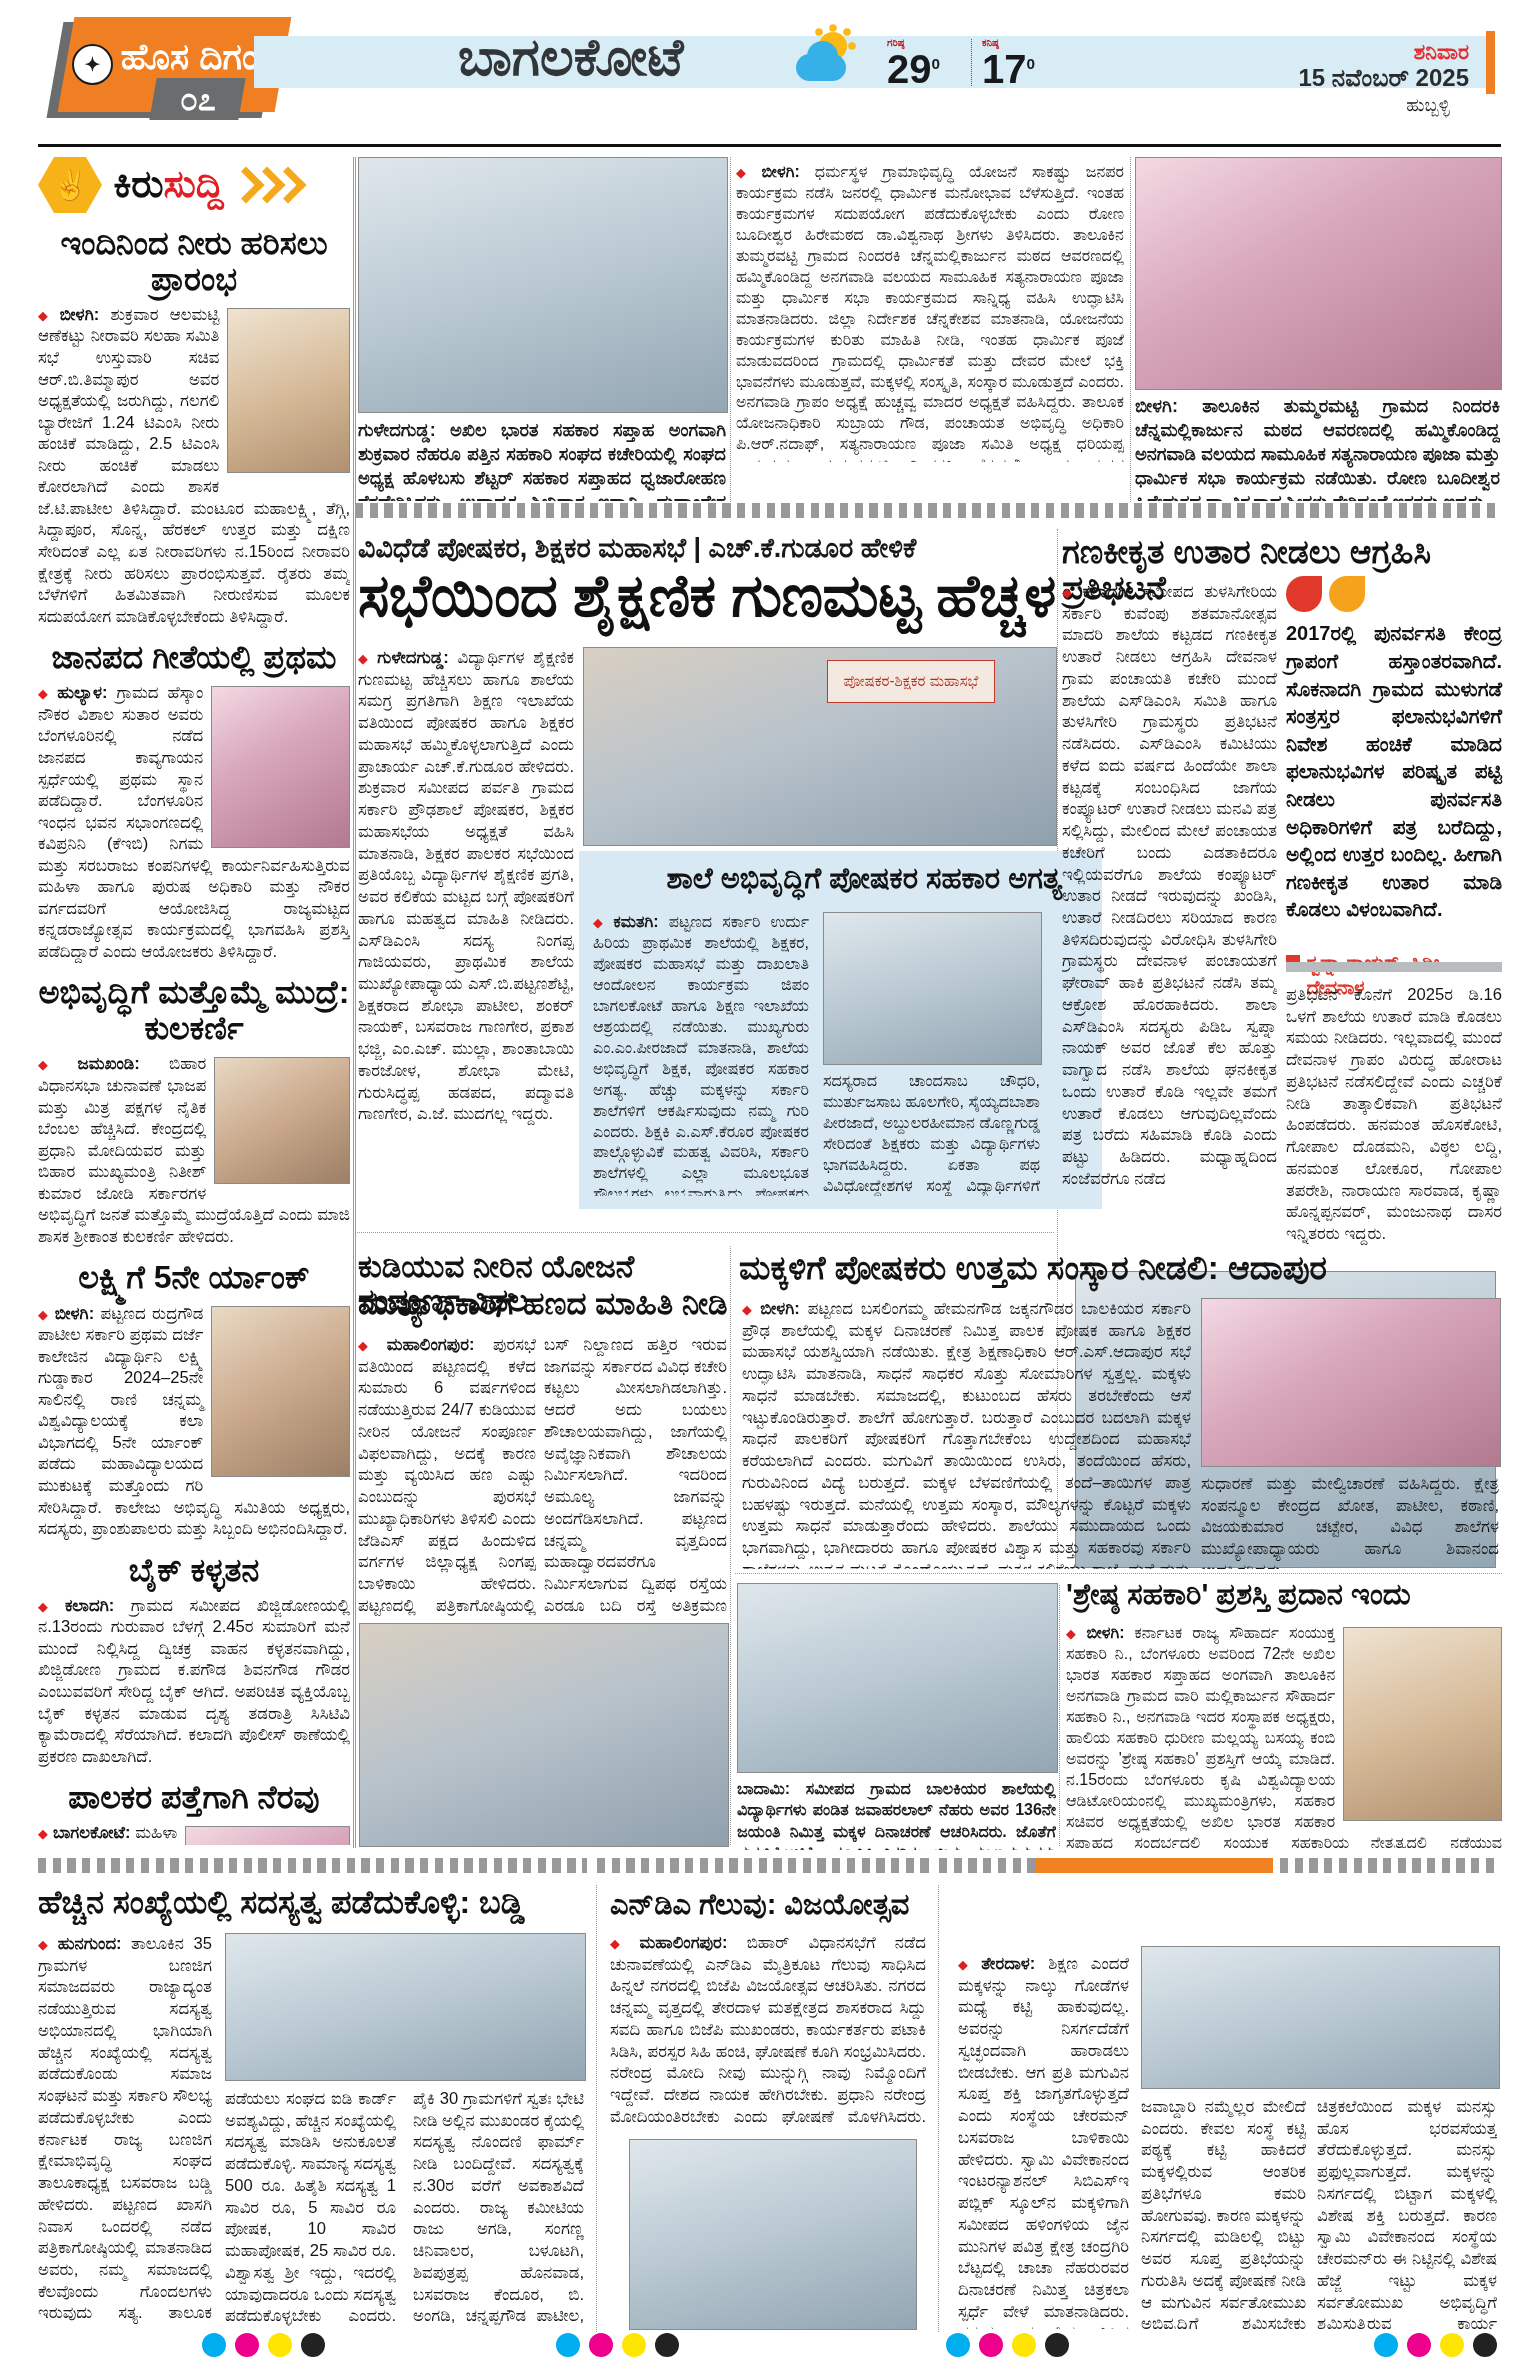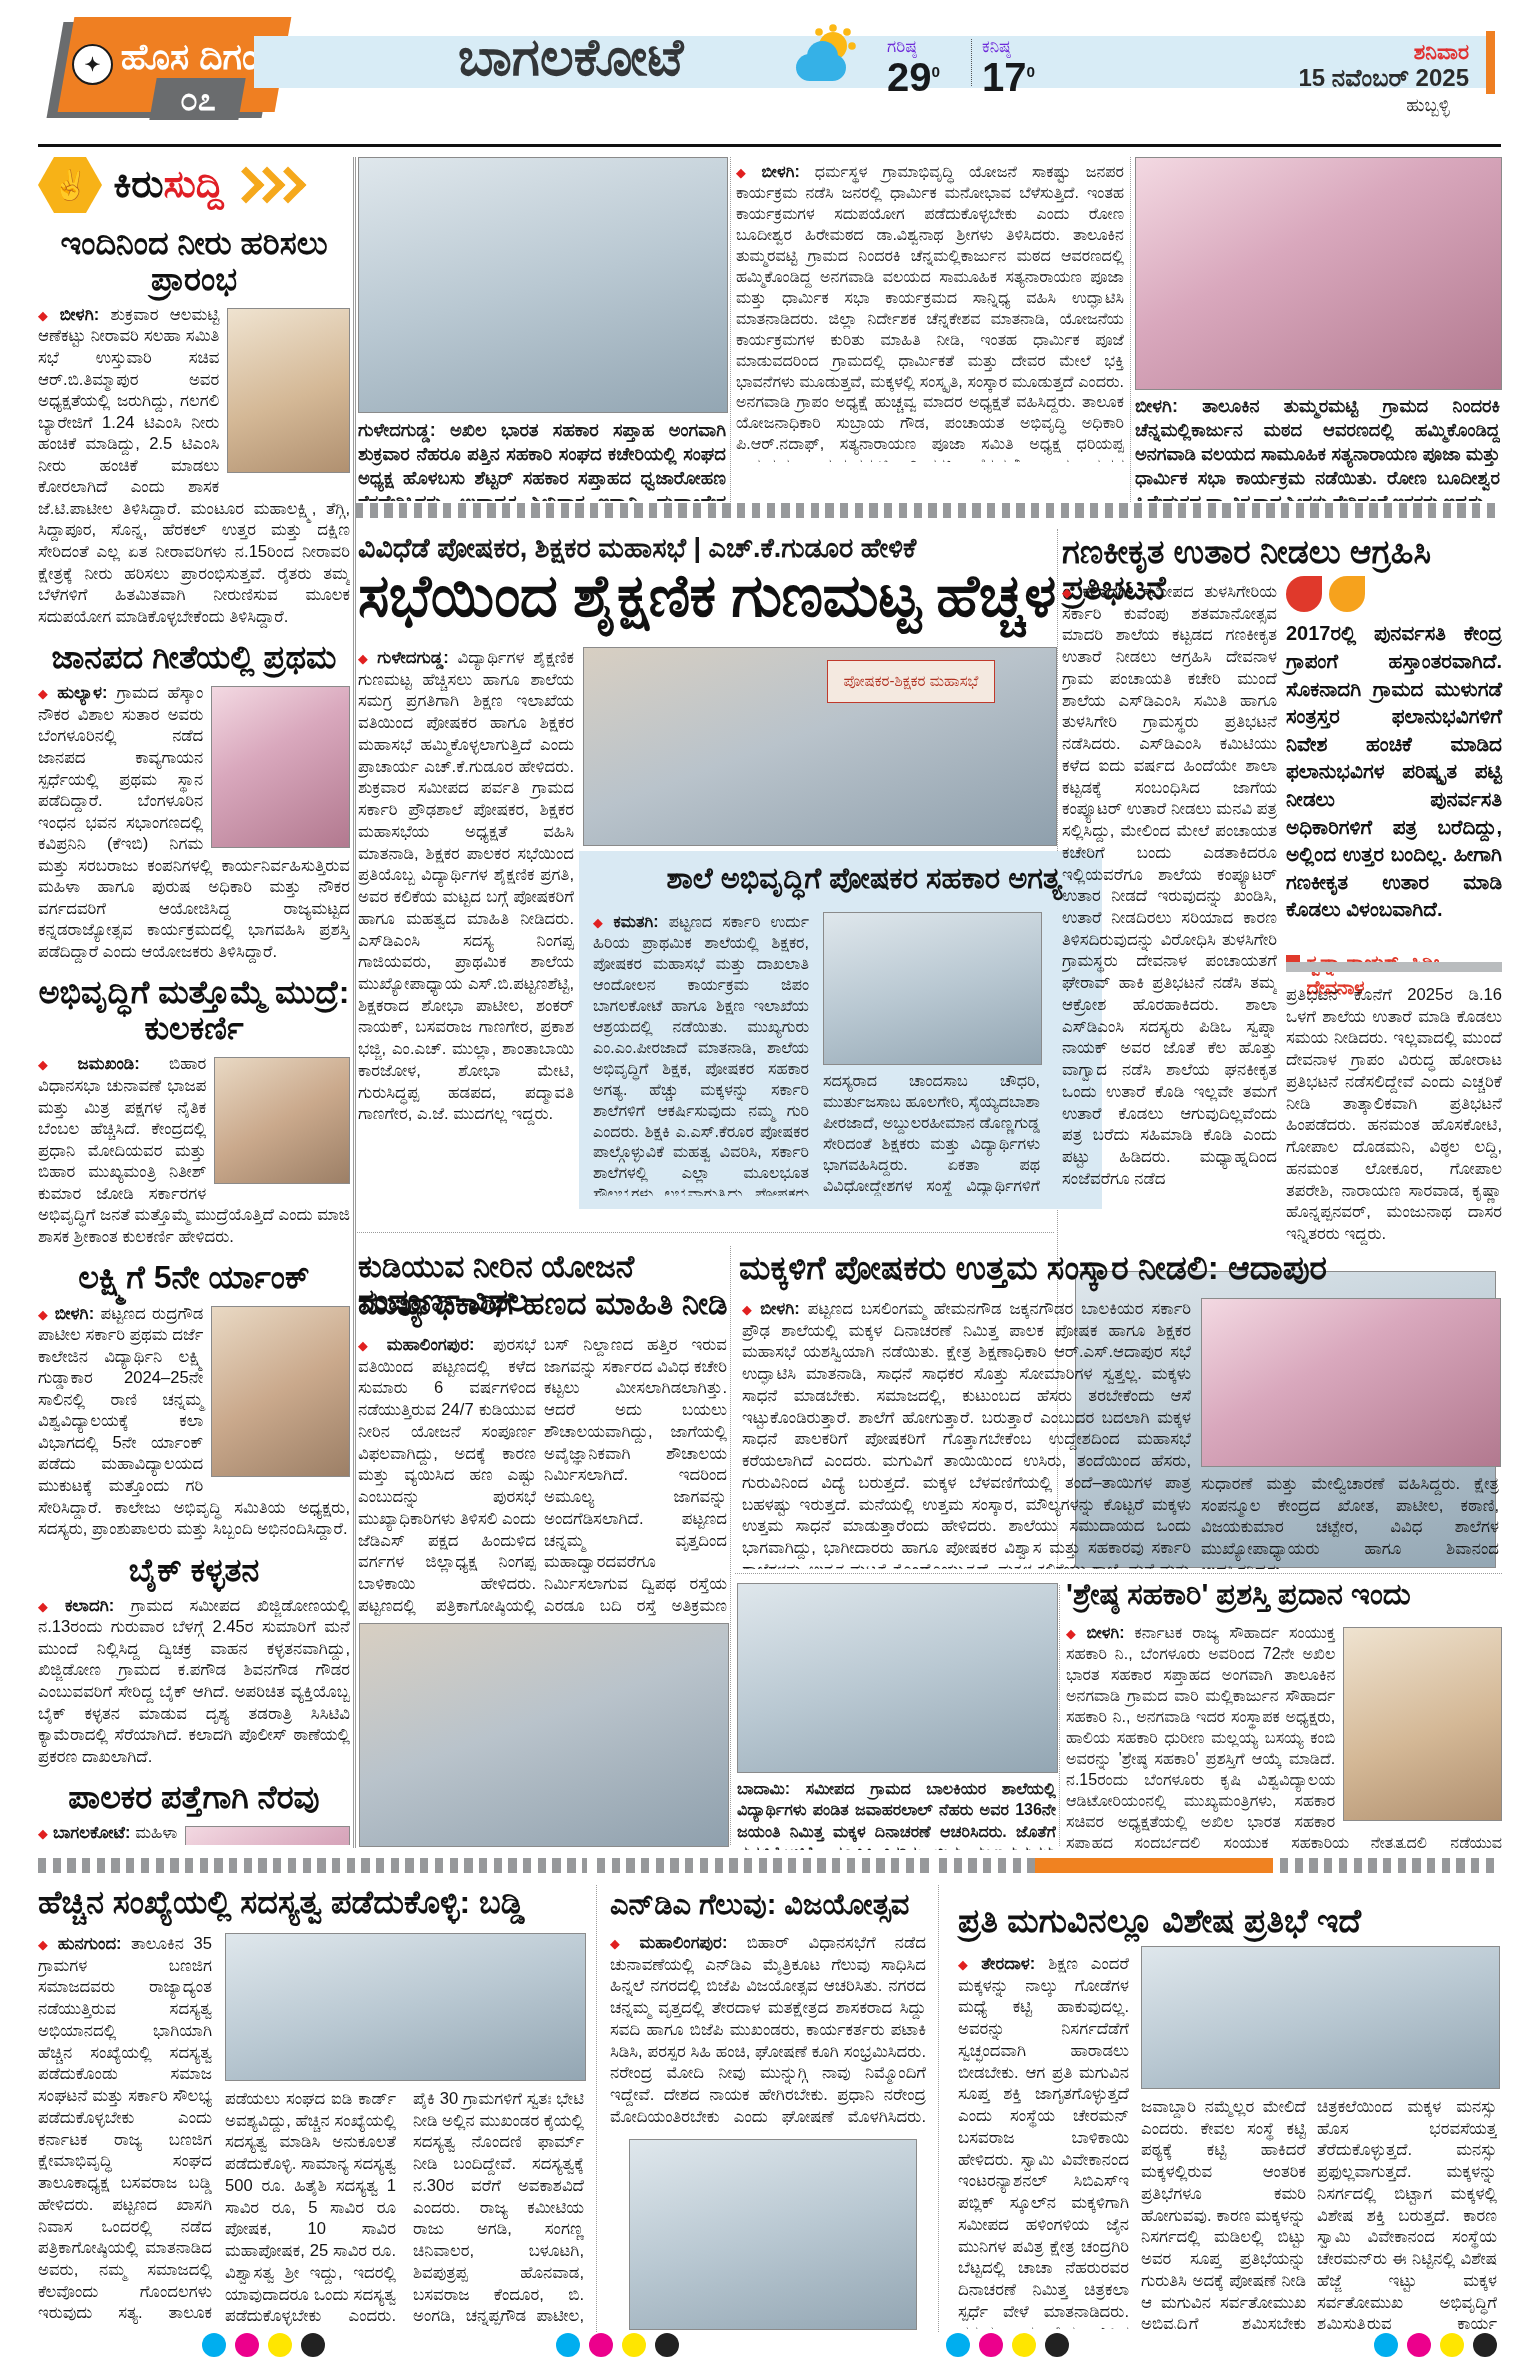--- a/index.html
+++ b/index.html
@@ -33,21 +33,21 @@
   .tagline{font-size:10.2px;color:#ffffff;margin-top:3.8px;}
   .pageno-box{position:absolute;left:153px;top:78px;width:89px;height:42px;background:#6a6c6e;transform:skewX(-10deg);display:flex;align-items:center;justify-content:center;}
   .pageno{transform:skewX(10deg);color:#fff;font-size:32px;font-weight:bold;}
   .bluestrip{position:absolute;left:254px;top:36px;width:1234px;height:52px;background:#d8ecf6;}
   .edition{position:absolute;left:204px;top:-9px;font-size:52px;font-weight:bold;color:#333638;}
   .wicon{position:absolute;left:541px;top:-3.8px;width:77px;height:59px;}
   .sun{position:absolute;left:24px;top:0;width:28px;height:28px;border-radius:50%;background:#fcb815;
        box-shadow:0 -18px 0 -10.2px #fcb815,14px -14px 0 -10.2px #fcb815,-14px -14px 0 -10.2px #fcb815,19px 0 0 -10.2px #fcb815;}
   .cloud{position:absolute;left:1.3px;top:22px;width:50px;height:27px;background:#35b1e7;border-radius:15.3px;}
   .bump{position:absolute;left:11.5px;top:9px;width:31px;height:31px;border-radius:50%;background:#35b1e7;}
-  .wlabel{font-size:17px;color:#6d28d9;font-weight:normal;}
+  .wlabel{font-size:10px;color:#b91c1c;font-weight:bold;}
   .wtemp{font-size:40px;font-weight:bold;color:#17191b;line-height:1;}
   .wtemp sup{font-size:15.3px;}
   .wdiv{position:absolute;left:717px;top:2.6px;height:47px;border-left:1.9px dotted #555;}
   .daydate{position:absolute;right:19px;top:3.8px;text-align:right;}
   .day{font-size:21px;font-weight:bold;color:#e03131;}
   .date{font-size:24px;color:#2b2b2b;font-weight:bold;}
   .vbar-orange{position:absolute;left:1486px;top:31px;width:9px;height:63px;background:#ef7f22;}
   .city{position:absolute;left:1361px;top:95px;width:134px;text-align:center;font-size:18px;color:#222;}
   
   .ks-wrap{position:absolute;left:38px;top:157px;width:312px;height:1688px;overflow:hidden;}
@@ -271,21 +271,20 @@
   <div class="abs body-txt" style="left:225px;top:2088px;width:171px;height:239px;">ಪಡೆಯಲು ಸಂಘದ ಐಡಿ ಕಾರ್ಡ್ ಅವಶ್ಯವಿದ್ದು, ಹೆಚ್ಚಿನ ಸಂಖ್ಯೆಯಲ್ಲಿ ಸದಸ್ಯತ್ವ ಮಾಡಿಸಿ ಅನುಕೂಲತೆ ಪಡೆದುಕೊಳ್ಳಿ. ಸಾಮಾನ್ಯ ಸದಸ್ಯತ್ವ 500 ರೂ. ಹಿತೈಶಿ ಸದಸ್ಯತ್ವ 1 ಸಾವಿರ ರೂ, 5 ಸಾವಿರ ರೂ ಪೋಷಕ, 10 ಸಾವಿರ ಮಹಾಪೋಷಕ, 25 ಸಾವಿರ ರೂ. ವಿಶ್ವಾಸತ್ವ ಶ್ರೀ ಇದ್ದು, ಇದರಲ್ಲಿ ಯಾವುದಾದರೂ ಒಂದು ಸದಸ್ಯತ್ವ ಪಡೆದುಕೊಳ್ಳಬೇಕು ಎಂದರು. ಪ್ರಧಾನ ಕಾರ್ಯದರ್ಶಿ ಅರುಣೋದಯ ದುದ್ದಿ ಮಾತನಾಡಿ, ರಾಜ್ಯ ಸಮಿತಿಯ ನಿರ್ದೇಶನದಂತೆ ಈಗಾಗಲೇ ತಾಲೂಕಿನ 35 ಗ್ರಾಮಗಳ</div>
   <div class="abs body-txt" style="left:413px;top:2088px;width:171px;height:239px;">ಪೈಕಿ 30 ಗ್ರಾಮಗಳಿಗೆ ಸ್ವತಃ ಭೇಟಿ ನೀಡಿ ಅಲ್ಲಿನ ಮುಖಂಡರ ಕೈಯಲ್ಲಿ ಸದಸ್ಯತ್ವ ನೊಂದಣಿ ಫಾರ್ಮ್ ನೀಡಿ ಬಂದಿದ್ದೇವೆ. ಸದಸ್ಯತ್ವಕ್ಕೆ ನ.30ರ ವರೆಗೆ ಅವಕಾಶವಿದೆ ಎಂದರು. ರಾಜ್ಯ ಕಮೀಟಿಯ ರಾಜು ಅಗಡಿ, ಸಂಗಣ್ಣ ಚಿನಿವಾಲರ, ಬಳೂಟಗಿ, ಶಿವಪುತ್ರಪ್ಪ ಹೊನವಾಡ, ಬಸವರಾಜ ಕೆಂದೂರ, ಬಿ. ಅಂಗಡಿ, ಚನ್ನಪ್ಪಗೌಡ ಪಾಟೀಲ, ಚನ್ನಪ್ಪ ಹೊನವಾಡ, ಅಮರಾವತಿ, ಪರಪ್ಪ ಲಿಂಗದಳ್ಳಿ, ನಾಗಪ್ಪ ಸೀಮಿಕೇರಿ ಉಪಸ್ಥಿತರಿದ್ದರು.</div>
 
   <div class="abs sec-hl" style="left:610px;top:1889px;width:316px;font-size:29px;">ಎನ್‌ಡಿಎ ಗೆಲುವು: ವಿಜಯೋತ್ಸವ</div>
   <div class="abs body-txt" style="left:610px;top:1932px;width:316px;height:199px;">
     <span class="dm">◆</span><span class="dl">ಮಹಾಲಿಂಗಪುರ:</span>
     <span>ಬಿಹಾರ್ ವಿಧಾನಸಭೆಗೆ ನಡೆದ ಚುನಾವಣೆಯಲ್ಲಿ ಎನ್‌ಡಿಎ ಮೈತ್ರಿಕೂಟ ಗೆಲುವು ಸಾಧಿಸಿದ ಹಿನ್ನಲೆ ನಗರದಲ್ಲಿ ಬಿಜೆಪಿ ವಿಜಯೋತ್ಸವ ಆಚರಿಸಿತು. ನಗರದ ಚನ್ನಮ್ಮ ವೃತ್ತದಲ್ಲಿ ತೇರದಾಳ ಮತಕ್ಷೇತ್ರದ ಶಾಸಕರಾದ ಸಿದ್ದು ಸವದಿ ಹಾಗೂ ಬಿಜೆಪಿ ಮುಖಂಡರು, ಕಾರ್ಯಕರ್ತರು ಪಟಾಕಿ ಸಿಡಿಸಿ, ಪರಸ್ಪರ ಸಿಹಿ ಹಂಚಿ, ಘೋಷಣೆ ಕೂಗಿ ಸಂಭ್ರಮಿಸಿದರು. ನರೇಂದ್ರ ಮೋದಿ ನೀವು ಮುನ್ನುಗ್ಗಿ ನಾವು ನಿಮ್ಮೊಂದಿಗೆ ಇದ್ದೇವೆ. ದೇಶದ ನಾಯಕ ಹೇಗಿರಬೇಕು. ಪ್ರಧಾನಿ ನರೇಂದ್ರ ಮೋದಿಯಂತಿರಬೇಕು ಎಂದು ಘೋಷಣೆ ಮೊಳಗಿಸಿದರು. ಬಿಜೆಪಿ ಮಾಜಿ ಜಿಪಂ ಸದಸ್ಯ ಮಹಾಂತೇಶ ಹಿಟ್ಟಿನಮಠ, ನಗರ ಘಟಕ ಅಧ್ಯಕ್ಷ ಶಂಕರಗೌಡ ಪಾಟೀಲ, ಪುರಸಭೆ ಸದಸ್ಯ ಶೇಖರ ಅಂಗಡಿ, ಪಕ್ಷದ ಮುಖಂಡರಾದ ಶಿವಾನಂದ ಅಂಗಡಿ, ಮಹೇಶ ಜಿದ್ದಿಮನಿ, ಮಲ್ಲು ದಲಾಲ, ವೀರೇಶ ಮುಂಡಗನೂರ, ಪುಂಡಲೀಕ ಗಡೇಕರ, ರವಿ ಗಿರಿಸಾಗರ, ಮಹೇಶ ಚಿಂಚಲಿ ಸೇರಿದಂತೆ ನಗರದ ಮುಖಂಡರು, ಕಾರ್ಯಕರ್ತರು ಭಾಗವಹಿಸಿದ್ದರು.</span>
   </div>
   <div class="abs ph ph-out" style="left:629px;top:2139px;width:286px;height:189px;"></div>
 
-  <div class="abs sec-hl" style="left:958px;top:1903px;width:543px;font-size:33px;">ಪ್ರತಿ ಮಗುವಿನಲ್ಲೂ ವಿಶೇಷ ಪ್ರತಿಭೆ ಇದೆ</div>
   <div class="abs body-txt" style="left:958px;top:1953px;width:171px;height:376px;">
     <span class="dm">◆</span><span class="dl">ತೇರದಾಳ:</span>
     <span>ಶಿಕ್ಷಣ ಎಂದರೆ ಮಕ್ಕಳನ್ನು ನಾಲ್ಕು ಗೋಡೆಗಳ ಮಧ್ಯೆ ಕಟ್ಟಿ ಹಾಕುವುದಲ್ಲ. ಅವರನ್ನು ನಿಸರ್ಗದೆಡೆಗೆ ಸ್ವಚ್ಛಂದವಾಗಿ ಹಾರಾಡಲು ಬೀಡಬೇಕು. ಆಗ ಪ್ರತಿ ಮಗುವಿನ ಸೂಪ್ತ ಶಕ್ತಿ ಜಾಗೃತಗೊಳ್ಳುತ್ತದೆ ಎಂದು ಸಂಸ್ಥೆಯ ಚೇರಮನ್ ಬಸವರಾಜ ಬಾಳಿಕಾಯಿ ಹೇಳಿದರು. ಸ್ವಾಮಿ ವಿವೇಕಾನಂದ ಇಂಟರನ್ಯಾಶನಲ್ ಸಿಬಿಎಸ್‌ಇ ಪಬ್ಲಿಕ್ ಸ್ಕೂಲ್‌ನ ಮಕ್ಕಳಿಗಾಗಿ ಸಮೀಪದ ಹಳಿಂಗಳಿಯ ಜೈನ ಮುನಿಗಳ ಪವಿತ್ರ ಕ್ಷೇತ್ರ ಚಂದ್ರಗಿರಿ ಬೆಟ್ಟದಲ್ಲಿ ಚಾಚಾ ನೆಹರುರವರ ದಿನಾಚರಣೆ ನಿಮಿತ್ತ ಚಿತ್ರಕಲಾ ಸ್ಪರ್ಧೆ ವೇಳೆ ಮಾತನಾಡಿದರು. ಪ್ರಸ್ತುತ ನಾವು ಕೇವಲ ಶಿಸ್ತಿನ ಹೆಸರಿನಲ್ಲಿ ಮಕ್ಕಳ ಅಂಕ ಗಳಿಕೆಗಾಗಿ ಪೈಪೋಟಿ ನಡೆಸುತ್ತಿದ್ದೇವೆ. ಪ್ರತಿ ಮಗುವಿನಲ್ಲೂ ವಿಶೇಷ ಪ್ರತಿಭೆ ಅಡಗಿದೆ. ಅದನ್ನು ಹೊರತರಲು ವೇದಿಕೆ ನಿರ್ಮಿಸಿಕೊಡುವ</span>
   </div>
   <div class="abs ph ph-out" style="left:1141px;top:1946px;width:357px;height:141px;"></div>
   <div class="abs body-txt" style="left:1141px;top:2096px;width:165px;height:233px;">ಜವಾಬ್ದಾರಿ ನಮ್ಮೆಲ್ಲರ ಮೇಲಿದೆ ಎಂದರು. ಕೇವಲ ಸಂಸ್ಥೆ ಕಟ್ಟಿ ಪಠ್ಯಕ್ಕೆ ಕಟ್ಟಿ ಹಾಕಿದರೆ ಮಕ್ಕಳಲ್ಲಿರುವ ಆಂತರಿಕ ಪ್ರತಿಭೆಗಳೂ ಕಮರಿ ಹೋಗುವವು. ಕಾರಣ ಮಕ್ಕಳನ್ನು ನಿಸರ್ಗದಲ್ಲಿ ಮಡಿಲಲ್ಲಿ ಬಿಟ್ಟು ಅವರ ಸೂಪ್ತ ಪ್ರತಿಭೆಯನ್ನು ಗುರುತಿಸಿ ಅದಕ್ಕೆ ಪೋಷಣೆ ನೀಡಿ ಆ ಮಗುವಿನ ಸರ್ವತೋಮುಖ ಅಭಿವೃದ್ಧಿಗೆ ಶ್ರಮಿಸಬೇಕು ಎಂದರು. ಚಿತ್ರಕಲೆಯಲ್ಲಿ ರಾಷ್ಟ್ರ ಪ್ರಶಸ್ತಿ ಗಳಿಸಿದ ಮಹಾದೇವ ಕವಿಶೆಟ್ಟಿ ಮಾತನಾಡಿ,</div>
   <div class="abs body-txt" style="left:1317px;top:2096px;width:180px;height:233px;">ಚಿತ್ರಕಲೆಯಿಂದ ಮಕ್ಕಳ ಮನಸ್ಸು ಹೊಸ ಭರವಸೆಯತ್ತ ತೆರೆದುಕೊಳ್ಳುತ್ತದೆ. ಮನಸ್ಸು ಪ್ರಫುಲ್ಲವಾಗುತ್ತದೆ. ಮಕ್ಕಳನ್ನು ನಿಸರ್ಗದಲ್ಲಿ ಬಿಟ್ಟಾಗ ಮಕ್ಕಳಲ್ಲಿ ವಿಶೇಷ ಶಕ್ತಿ ಬರುತ್ತದೆ. ಕಾರಣ ಸ್ವಾಮಿ ವಿವೇಕಾನಂದ ಸಂಸ್ಥೆಯ ಚೇರಮನ್‌ರು ಈ ನಿಟ್ಟಿನಲ್ಲಿ ವಿಶೇಷ ಹೆಜ್ಜೆ ಇಟ್ಟು ಮಕ್ಕಳ ಸರ್ವತೋಮುಖ ಅಭಿವೃದ್ಧಿಗೆ ಶ್ರಮಿಸುತ್ತಿರುವ ಕಾರ್ಯ ಶ್ಲಾಘನೀಯವಾಗಿದೆ ಎಂದರು. ಕೊ ಆರ್ಡಿನೇಟರ್ ರಾಚಿ ಮೇಡಮ್, ಚಿತ್ರಕಲಾ ಶಿಕ್ಷಕರಾದ ಬೀಳಗಿ ಮತ್ತು ಸಿಬ್ಬಂದಿ ಪಾಲ್ಗೊಂಡಿದ್ದರು.</div>
 
   <div class="dots-group" style="left:202px;">
     <span class="dot" style="background:#00aeef;"></span><span class="dot" style="background:#ec008c;"></span><span class="dot" style="background:#ffe600;"></span><span class="dot" style="background:#222;"></span>

